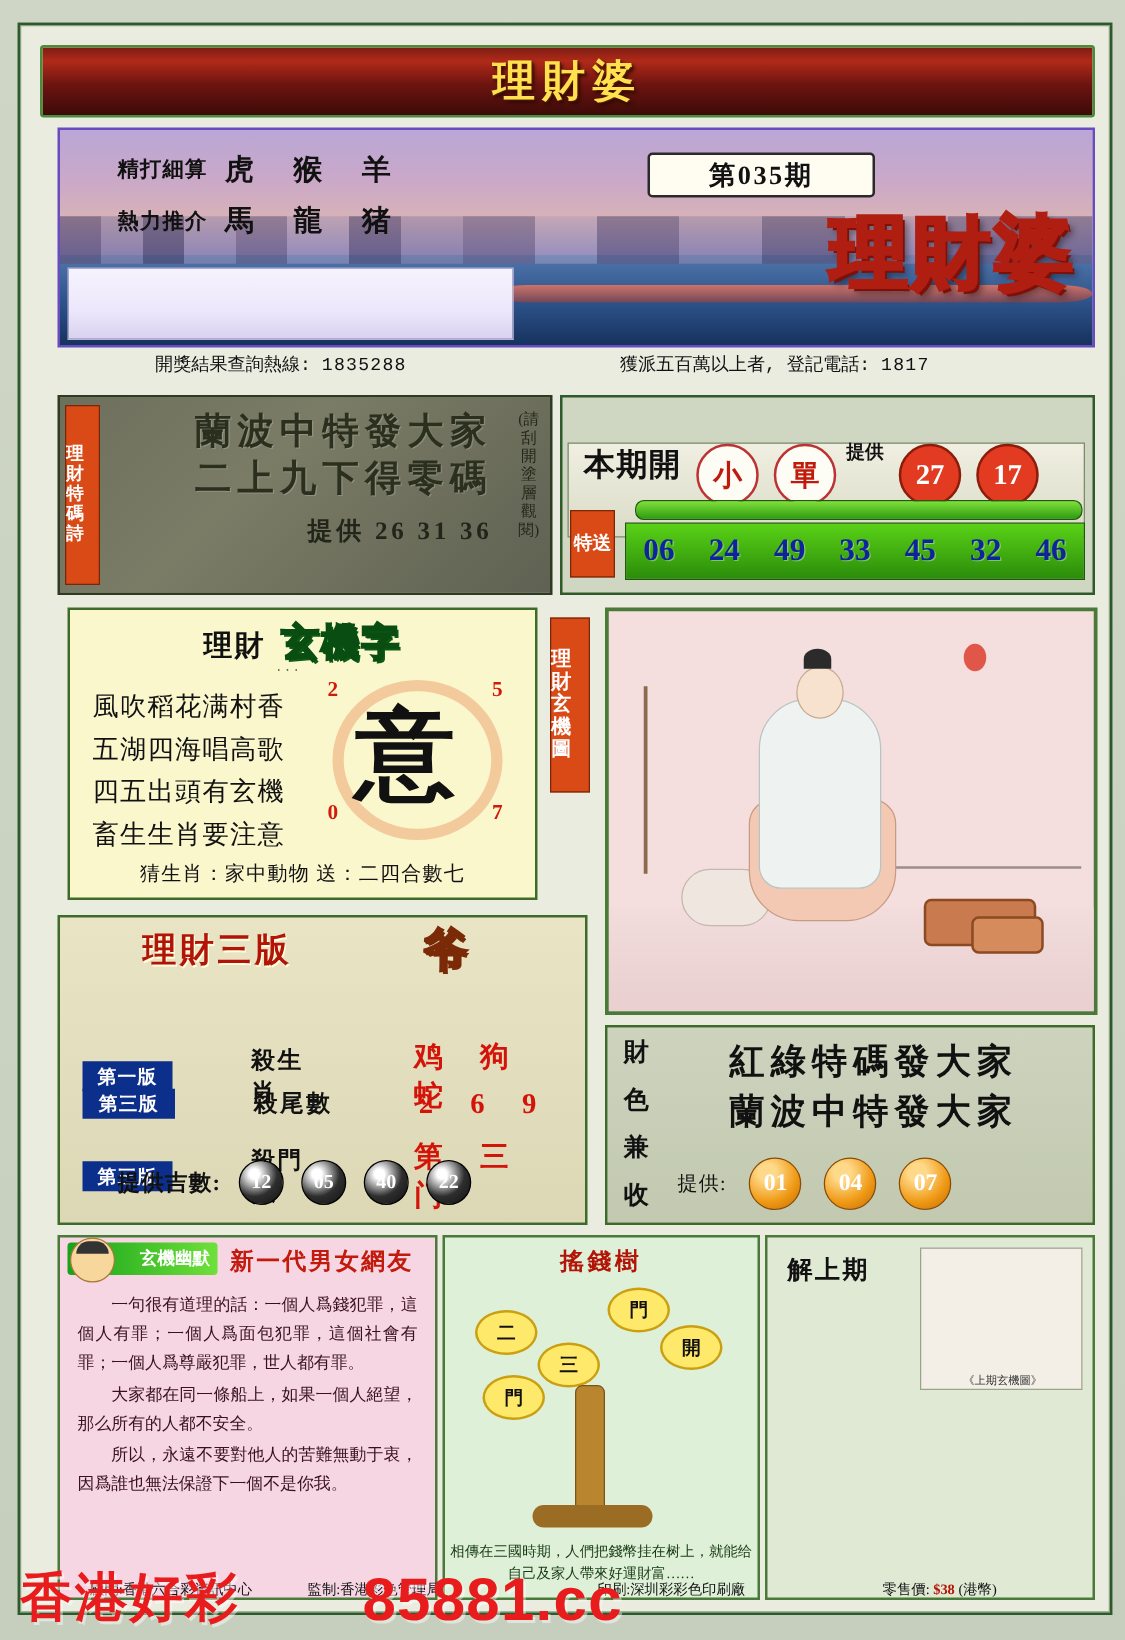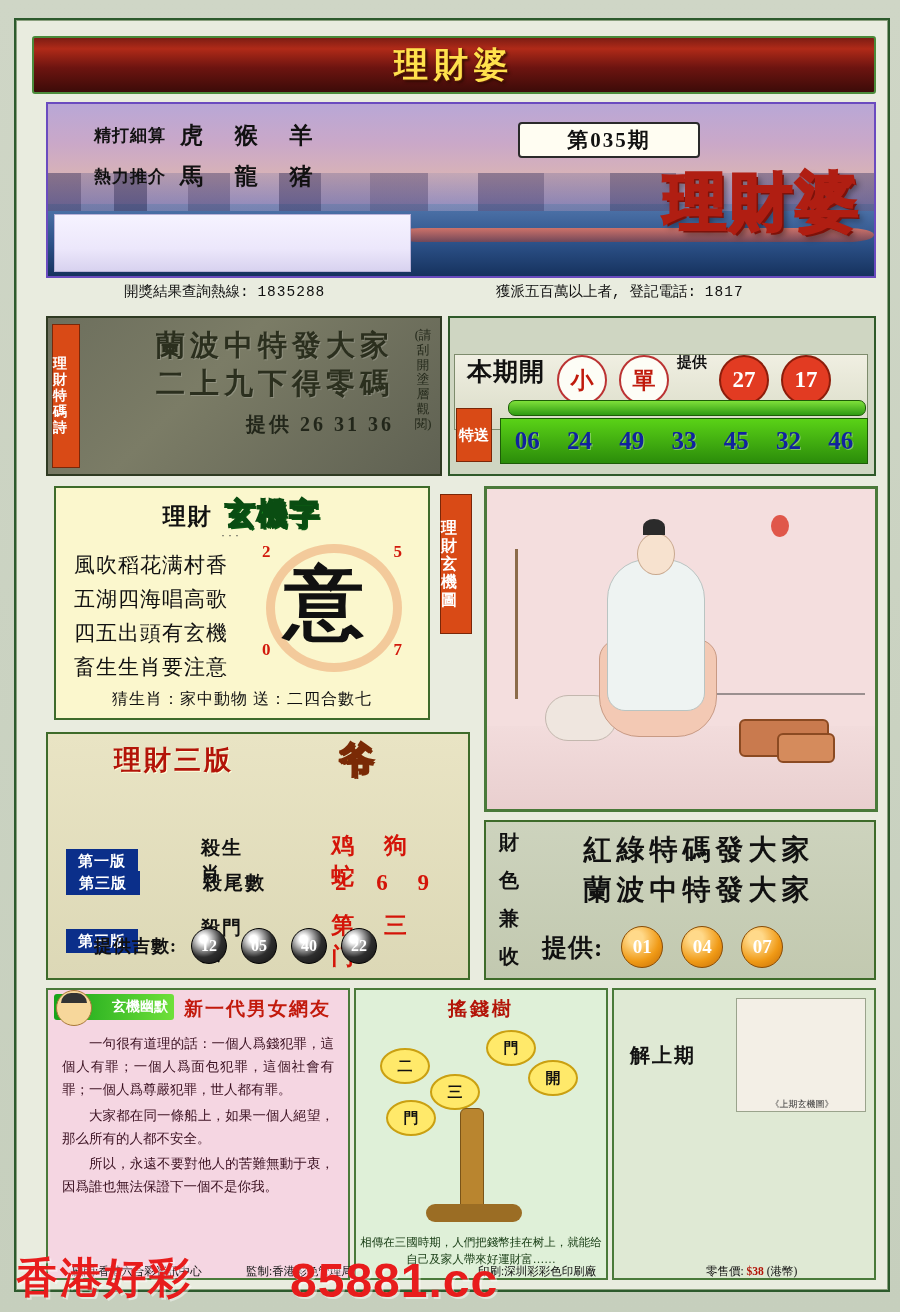--- a/index.html
+++ b/index.html
@@ -290,21 +290,21 @@
     line-height:1;padding:4px 0;box-sizing:border-box;
   }
   .cs-lines{
     position:absolute;left:48px;top:8px;width:330px;
     font-family:"Liberation Serif", serif;font-size:28px;font-weight:bold;color:#111;
     letter-spacing:5px;line-height:1.42;text-align:center;
   }
   .cs-foot{
     position:absolute;left:56px;bottom:10px;display:flex;align-items:center;
   }
-  .cs-foot .lab{font-family:"Liberation Serif", serif;font-size:25px;font-weight:bold;color:#111;letter-spacing:1px;}
+  .cs-foot .lab{font-family:"Liberation Serif", serif;font-size:16px;font-weight:normal;color:#111;letter-spacing:1px;}
   .oball{
     width:40px;height:40px;border-radius:50%;
     background:radial-gradient(circle at 35% 28%,#ffd98a 0 18%,#f09a16 60%,#c06a06 100%);
     color:#fff;font-family:"Liberation Serif", serif;font-size:19px;font-weight:bold;
     display:flex;align-items:center;justify-content:center;margin-left:18px;
     border:1px solid #8a4c04;
   }
   
   .pink{
     position:absolute;left:30px;top:968px;width:300px;height:288px;
@@ -352,21 +352,21 @@
     background:#ffe96a;border:2px solid #caa012;
     display:flex;align-items:center;justify-content:center;
     font-family:"Liberation Serif", serif;font-size:15px;font-weight:bold;color:#111;
   }
   .solve{
     position:absolute;left:596px;top:968px;width:260px;height:288px;
     background:#dfe9d4;border:2px solid #4a7a3a;
   }
   .sv-title{
     position:absolute;left:16px;top:12px;
-    font-family:"Liberation Serif", serif;font-size:20px;font-weight:bold;color:#111;letter-spacing:2px;margin-top:40px;
+    font-family:"Liberation Serif", serif;font-size:20px;font-weight:bold;color:#111;letter-spacing:2px;
   }
   .sv-pic{
     position:absolute;right:8px;top:8px;width:128px;height:112px;
     background:#f3efe6;border:1px solid #9aa38c;
   }
   .sv-cap{
     position:absolute;right:8px;top:108px;width:128px;text-align:center;
     font-family:"Liberation Serif", serif;font-size:9px;color:#333;
   }
   

